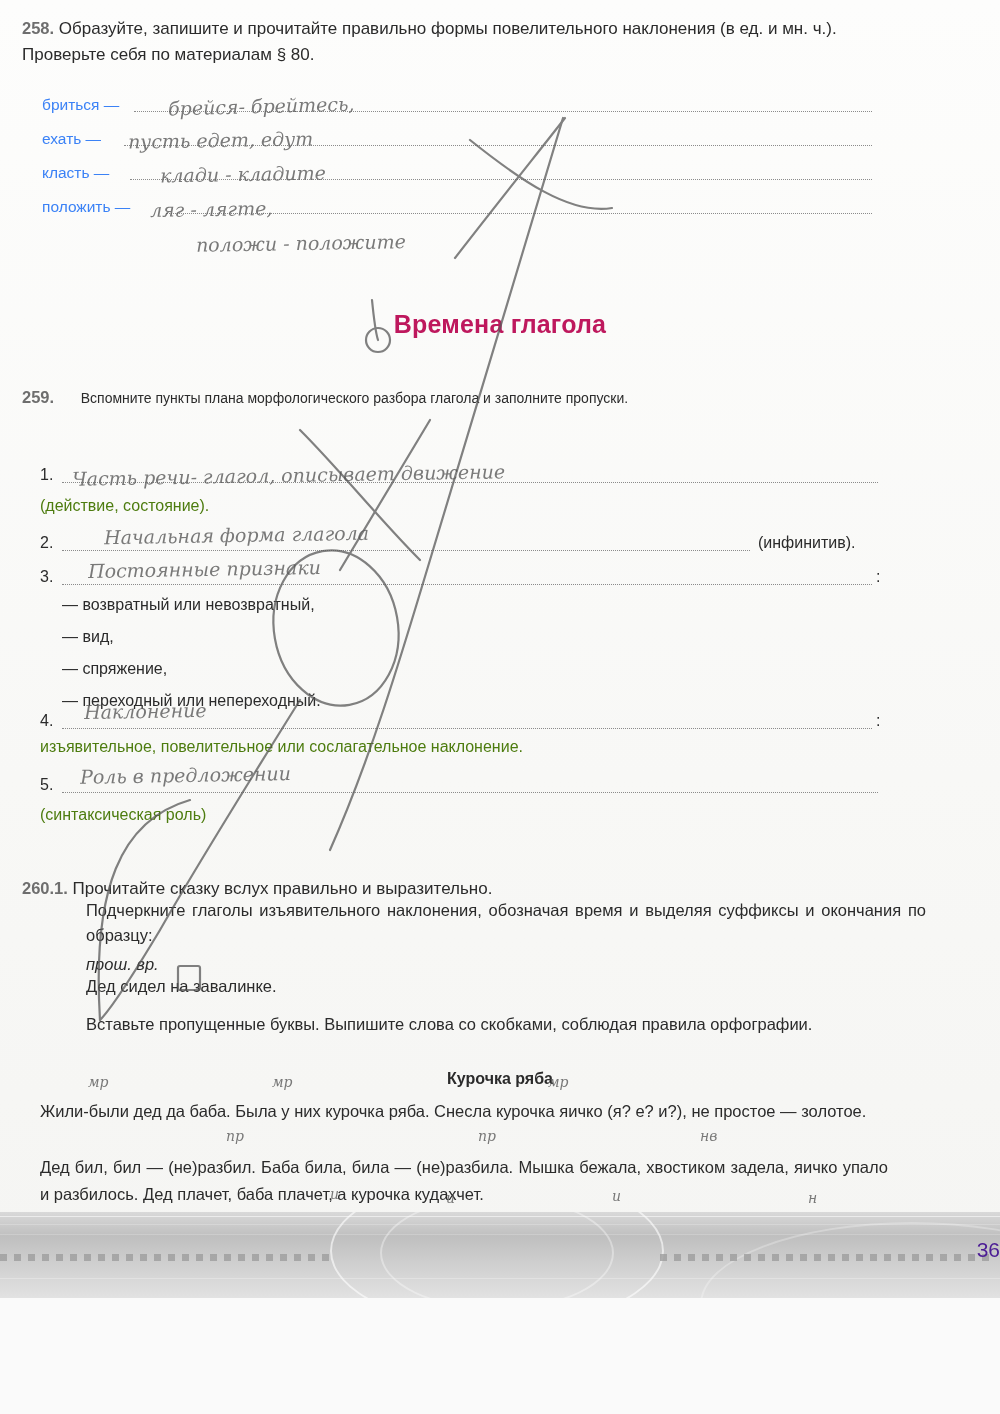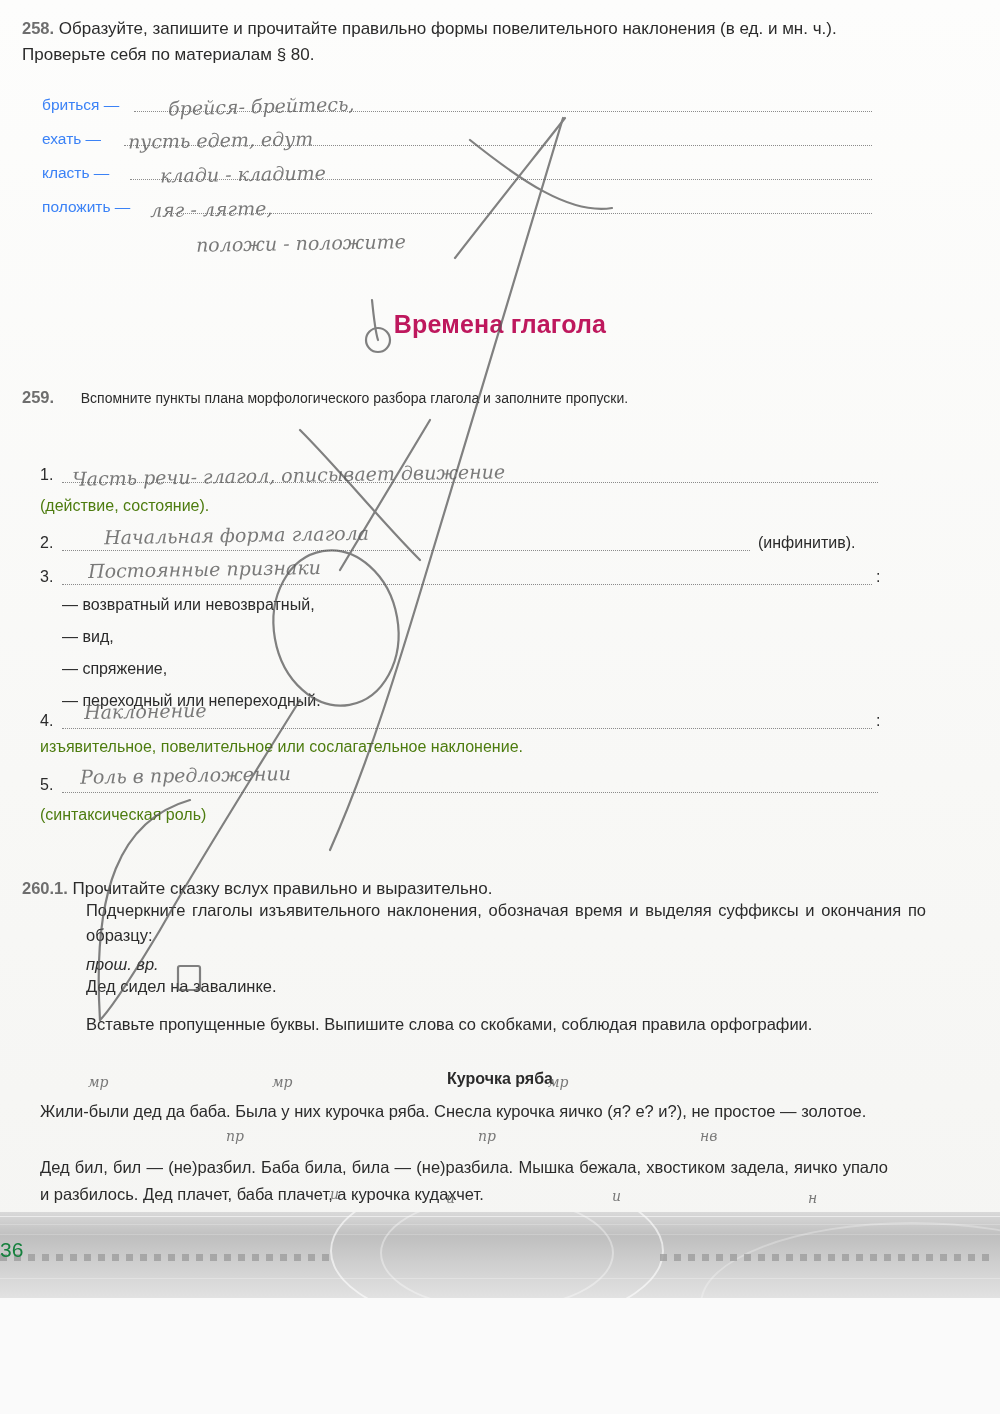--- a/index.html
+++ b/index.html
@@ -170,23 +170,23 @@
   }
   .band-line {
     position: absolute;
     left: 0; width: 1000px; height: 1px;
     background: rgba(255,255,255,.55);
   }
   .page-num {
     position: absolute;
     left: 0; right: 0;
     top: 1238px;
-    text-align: left;
+    text-align: right;
     font-size: 21px;
-    color: #15803d;
+    color: #4c1d95;
     font-family: "Liberation Sans", sans-serif;
   }
   .band-ellipse {
     position: absolute;
     border: 2px solid rgba(255,255,255,.6);
     border-radius: 50%;
   }
   .bottom-white {
     position: absolute;
     left: 0; top: 1298px;

